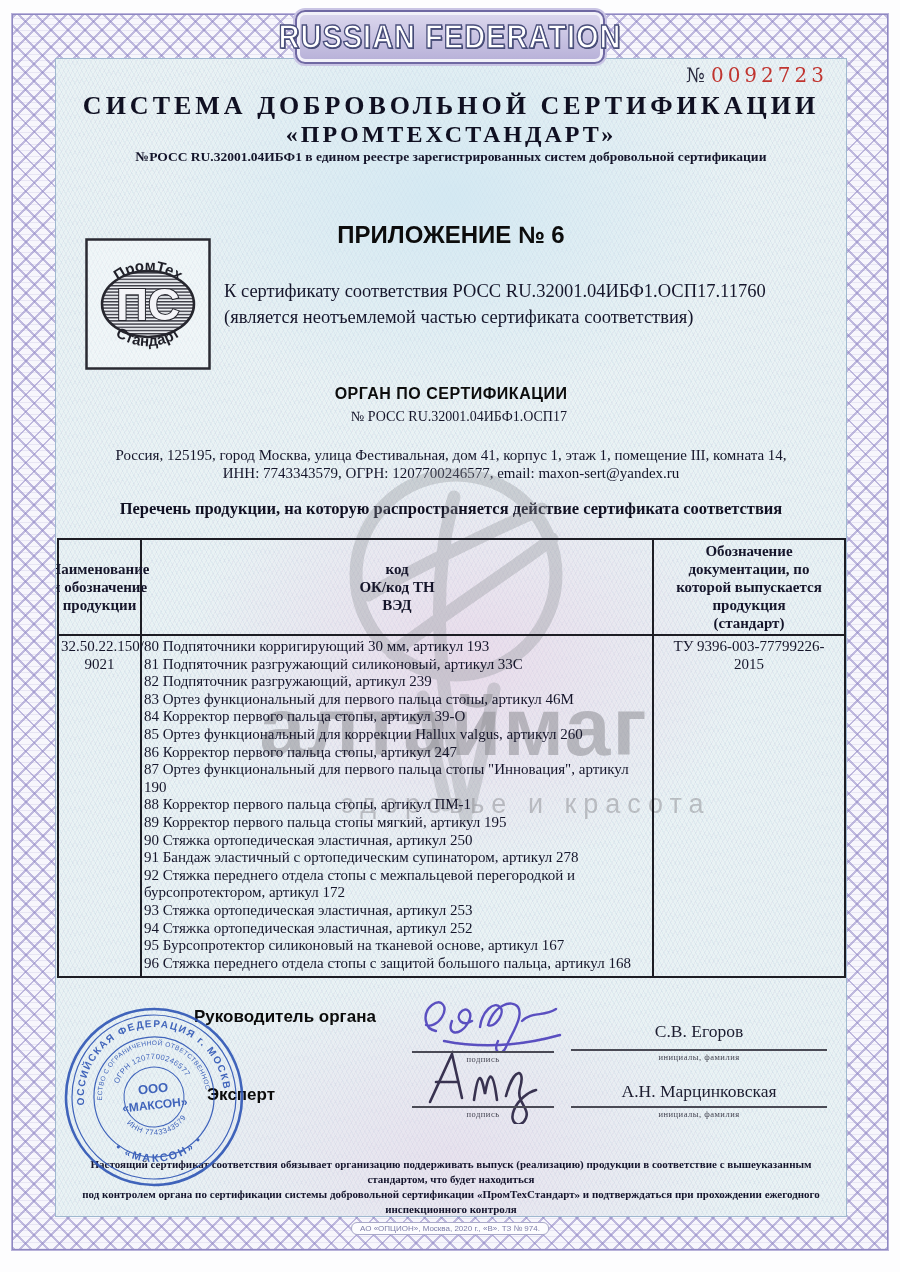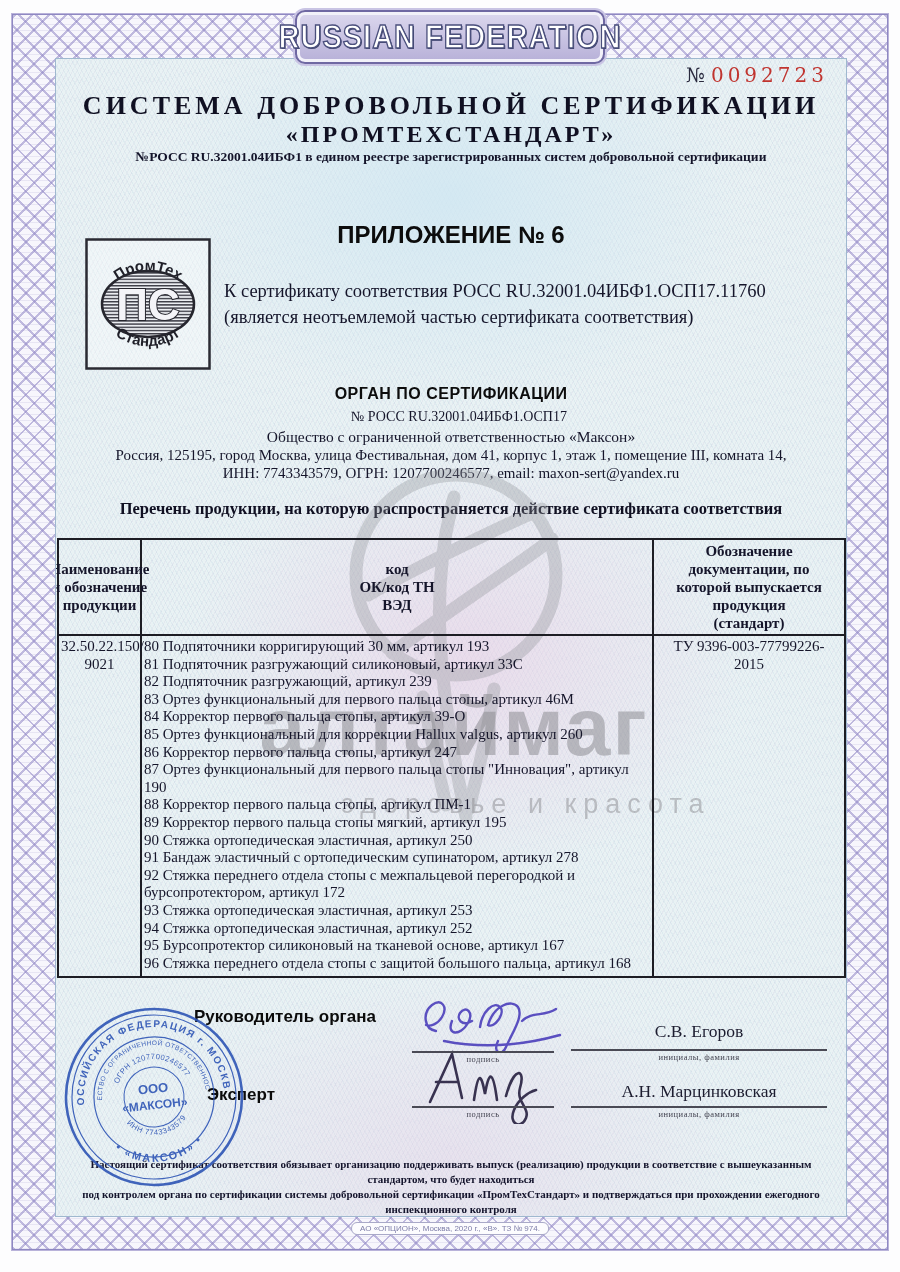--- a/index.html
+++ b/index.html
@@ -144,21 +144,20 @@
       <text font-family="'Liberation Sans',sans-serif" font-size="15" font-weight="bold" fill="#1f1f28">
         <textPath href="#logoBotArc" startOffset="50%" text-anchor="middle">Стандарт</textPath>
       </text>
     </svg>
 
     <div class="abs tocert1">К сертификату соответствия РОСС RU.32001.04ИБФ1.ОСП17.11760</div>
     <div class="abs tocert2">(является неотъемлемой частью сертификата соответствия)</div>
 
     <div class="abs ctr organ-title">ОРГАН ПО СЕРТИФИКАЦИИ</div>
     <div class="abs ctr organ-no">№ РОСС RU.32001.04ИБФ1.ОСП17</div>
-    <div class="abs ctr organ-co">Общество с ограниченной ответственностью «Максон»</div>
     <div class="abs ctr organ-addr">Россия, 125195, город Москва, улица Фестивальная, дом 41, корпус 1, этаж 1, помещение III, комната 14,</div>
     <div class="abs ctr organ-req">ИНН: 7743343579, ОГРН: 1207700246577, email: maxon-sert@yandex.ru</div>
 
     <div class="abs ctr products-heading">Перечень продукции, на которую распространяется действие сертификата соответствия</div>
 
     <div class="abs watermark">
       <svg class="wm-emblem" viewBox="0 0 260 380">
         <g fill="none" stroke="#8c9094" stroke-width="13" stroke-linecap="round">
           <circle cx="130" cy="118" r="100"></circle>
           <path d="M128,40 C106,120 108,210 140,360"></path>

